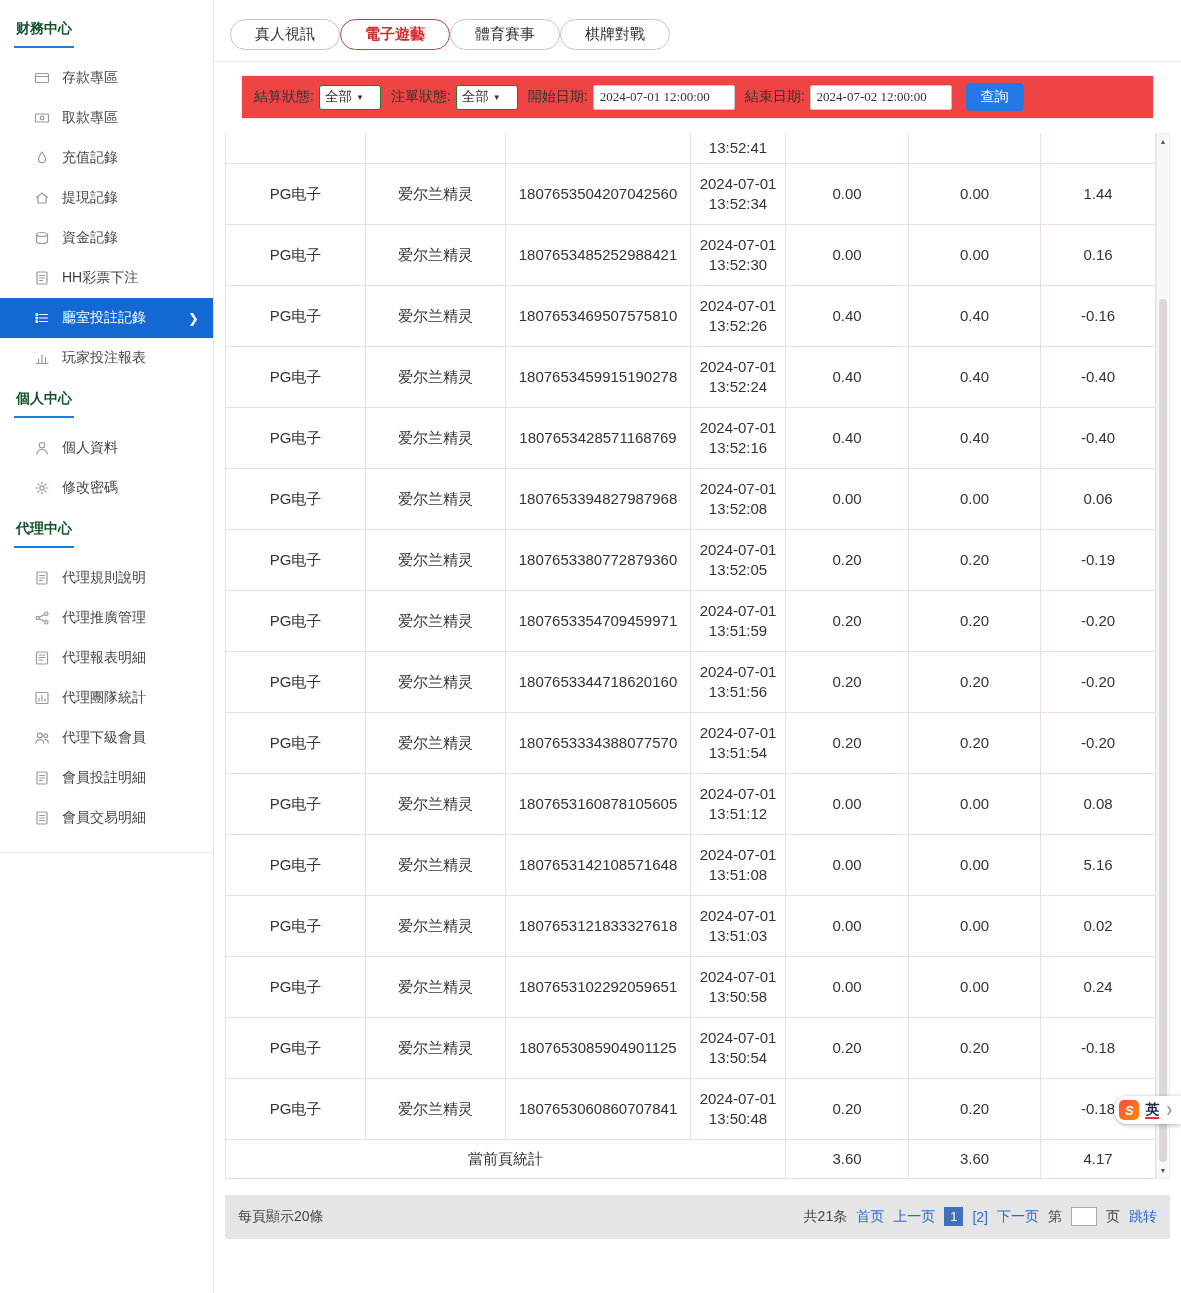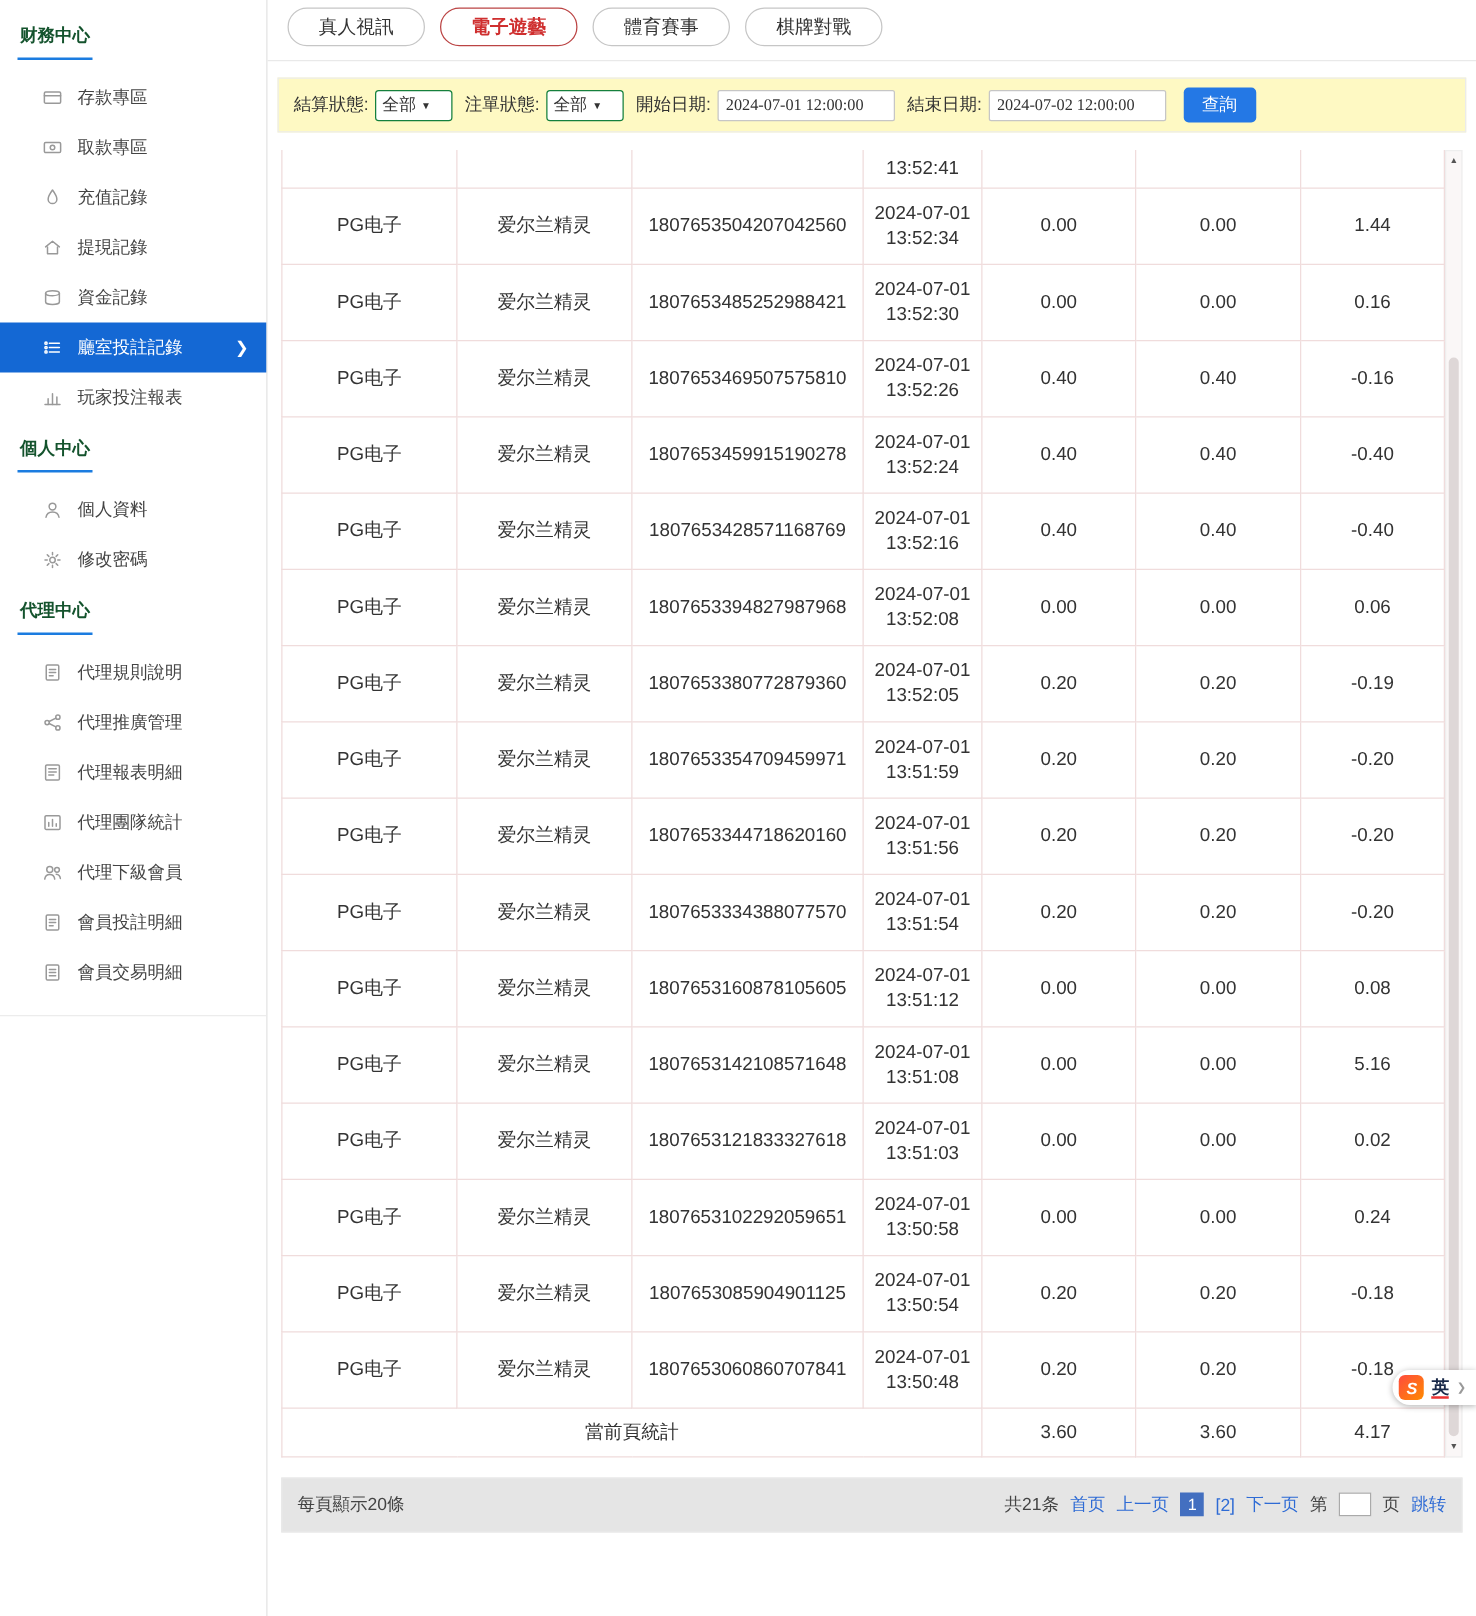--- a/index.html
+++ b/index.html
@@ -22,25 +22,25 @@
   .item{height:40px;display:flex;align-items:center;padding-left:34px;font-size:14px;color:#444;cursor:pointer}
   .item .ic{width:16px;height:16px;margin-right:12px;flex:0 0 16px}
   .item.active{background:#1468d4;color:#fff}
   .item.active svg *{stroke:#fff}
   .item .chev{margin-left:auto;margin-right:14px;color:#fff;font-size:13px}
   svg.sic{width:16px;height:16px;display:block}
   svg.sic *{stroke:#999;stroke-width:1.2;fill:none;stroke-linecap:round;stroke-linejoin:round}
 
   
   main{flex:1;position:relative;min-width:0}
-  .tabs{padding:6px 0 11px 16px;border-bottom:1px solid #e9e9e9;display:flex;gap:12px}
+  .tabs{padding:19px 0 11px 16px;border-bottom:1px solid #e9e9e9;display:flex;}
   .tab{display:inline-flex;align-items:center;height:31px;padding:0 24px;border:1px solid #c6c6c6;border-radius:17px;background:#fff;font-size:15px;color:#333;cursor:pointer;font-family:inherit}
   .tab.active{color:#cf2f2f;border-color:#b44;font-weight:bold}
 
-  .filterbar{margin:13px 8px 0;border:1px solid #ebebeb;background:#fef9c3;height:44px;display:flex;align-items:center;padding:0 12px;font-size:14px;color:#333}
+  .filterbar{margin:13px 27px 0;border:1px solid #ebebeb;background:#ef4444;height:44px;display:flex;align-items:center;padding:0 12px;font-size:14px;color:#333}
   .flabel{margin-right:5px}
   .fsel{display:inline-flex;align-items:center;width:62px;height:25px;border:1px solid #15803d;border-radius:3px;background:#fff;padding:0 5px;margin-right:10px;cursor:pointer;font-size:13.5px}
   .fsel .caret{font-size:8px;color:#333;margin-left:4px}
   .fin{width:142px;height:25px;border:1px solid #c6c6c6;border-radius:2px;font-size:13px;color:#333;padding:0 6px;margin-right:10px;font-family:Liberation Serif, serif}
   .qbtn{background:#2478e5;color:#fff;border:none;border-radius:4px;height:28px;padding:0 15px;font-size:14px;cursor:pointer;margin-left:4px;font-family:inherit}
 
   
   .table-wrap{position:relative;margin:14px 11px 0}
   table{width:calc(100% - 14px);border-collapse:collapse;table-layout:fixed;font-size:15px;color:#333}
   td{border:1px solid #f0dcdc;text-align:center;padding:10px 5px;line-height:20px;overflow:hidden}
@@ -112,20 +112,29 @@
         <span>提現記錄</span>
       </div>
       <div class="item">
         <span class="ic">
             <svg class="sic" viewBox="0 0 16 16">
               <ellipse cx="8" cy="4.5" rx="5.5" ry="2"></ellipse>
               <path d="M2.5 4.5v7c0 1.1 2.5 2 5.5 2s5.5-.9 5.5-2v-7"></path>
             </svg>
           </span>
         <span>資金記錄</span>
+      </div>
+      <div class="item">
+        <span class="ic">
+            <svg class="sic" viewBox="0 0 16 16">
+              <rect x="3" y="2" width="10" height="12" rx="1"></rect>
+              <path d="M5.5 5.5h5M5.5 8h5M5.5 10.5h3"></path>
+            </svg>
+          </span>
+        <span>HH彩票下注</span>
       </div>
       <div class="item active">
         <span class="ic">
             <svg class="sic" viewBox="0 0 16 16">
               <path d="M5.5 4.5h8M5.5 8h8M5.5 11.5h8"></path>
               <circle cx="2.8" cy="4.5" r=".9"></circle>
               <circle cx="2.8" cy="8" r=".9"></circle>
               <circle cx="2.8" cy="11.5" r=".9"></circle>
             </svg>
           </span>

